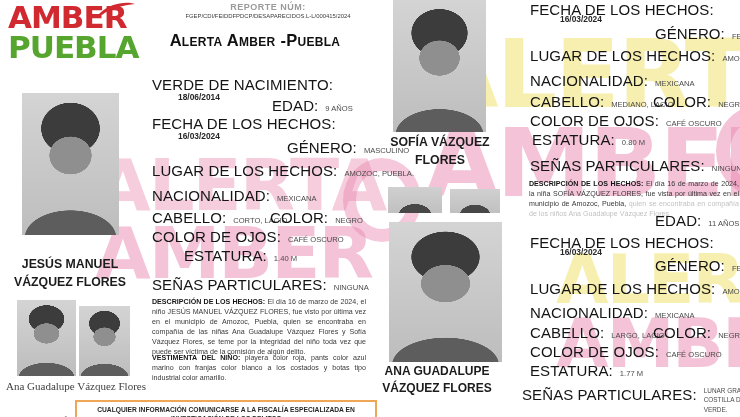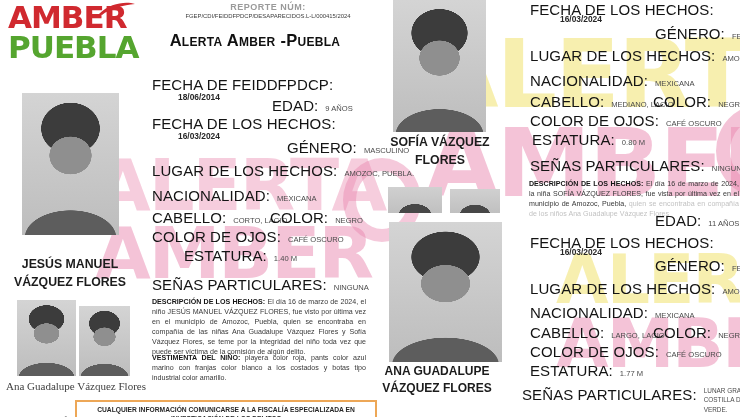--- a/index.html
+++ b/index.html
@@ -92,21 +92,21 @@
   <div class="title">Alerta Amber -Puebla</div>
 
   <div class="photo" style="left:22px; top:93px; width:97px; height:142px;"></div>
   <div class="cap-lg" style="left:8px; top:256px; width:124px;">JESÚS MANUEL
 VÁZQUEZ FLORES</div>
   <div class="photo" style="left:17px; top:300px; width:59px; height:76px;"></div>
   <div class="photo" style="left:79px; top:306px; width:51px; height:70px;"></div>
   <div class="cap-sm" style="left:0px; top:378px; width:146px;">Ana Guadalupe Vázquez Flores y
 Sofía Vázquez Flores</div>
 
-  <div class="row" style="left:152px; top:76px;"><span class="lbl">FECHA DE FEIDDFPDCP:</span></div>
+  <div class="row" style="left:152px; top:76px;"><span class="lbl">VERDE DE NACIMIENTO:</span></div>
   <div class="dateval" style="left:178px; top:92px;">18/06/2014</div>
   <div class="row" style="left:272px; top:97px;">
     <span class="lbl">EDAD:</span><span class="val">9 AÑOS</span>
   </div>
   <div class="row" style="left:152px; top:115px;"><span class="lbl">FECHA DE LOS HECHOS:</span></div>
   <div class="dateval" style="left:178px; top:131px;">16/03/2024</div>
   <div class="row" style="left:287px; top:139px;">
     <span class="lbl">GÉNERO:</span><span class="val">MASCULINO</span>
   </div>
   <div class="row" style="left:152px; top:162px;">

